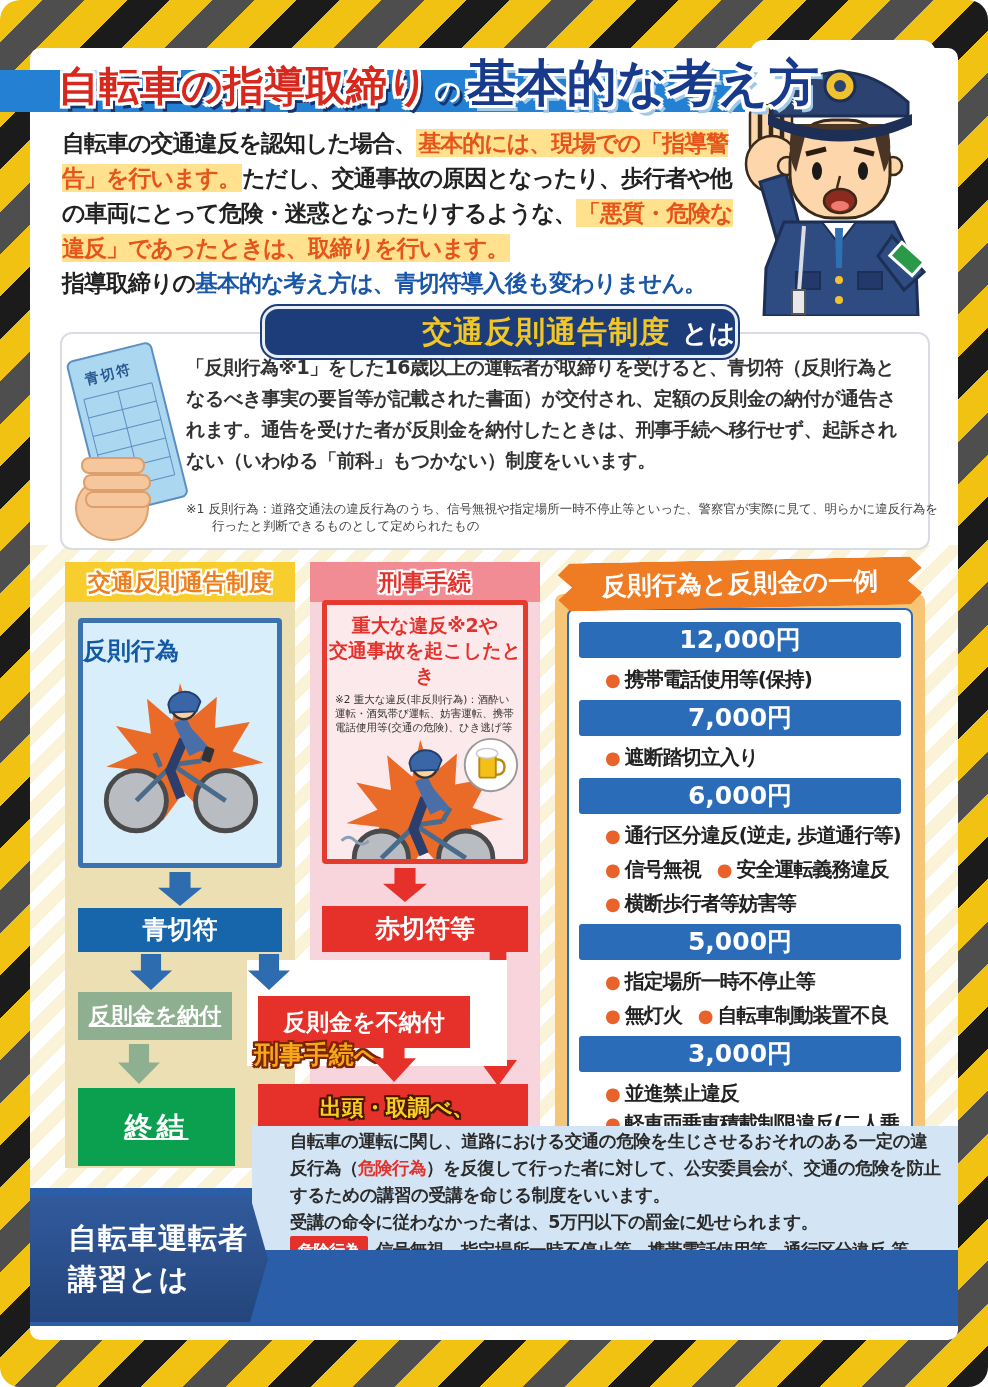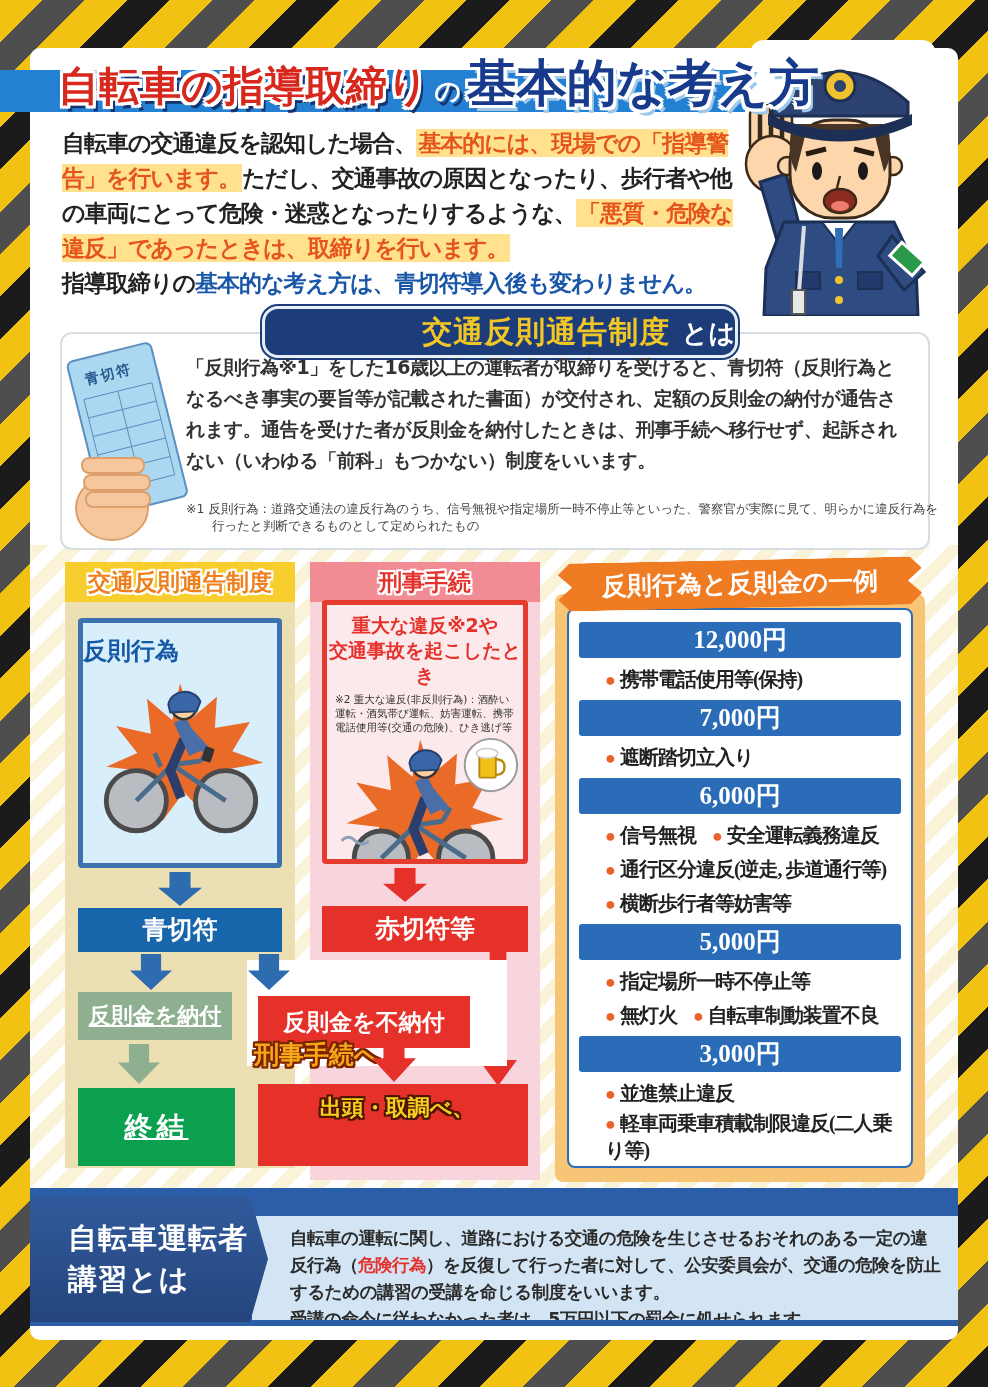--- a/index.html
+++ b/index.html
@@ -1,19 +1,19 @@
 <!DOCTYPE html>
 <html><head>
 <meta charset="utf-8">
 <style>
   html,body{margin:0;padding:0;}
   body{font-family:"DejaVu Sans","Liberation Sans",sans-serif;font-weight:bold;}
   .page{position:relative;width:988px;height:1387px;overflow:hidden;
     background:repeating-linear-gradient(135deg,
-      #f2c212 0 30px,#4e4e4e 30px 60px,#f2c212 60px 90px,#1b1b1b 90px 120px);}
+      #f2c212 0 30px,#4e4e4e 30px 60px,#f2c212 60px 90px,#1b1b1b 90px 120px);border-radius:20px;}
   .panel{position:absolute;left:30px;top:48px;width:928px;height:1292px;background:#ffffff;border-radius:10px;}
   .stripe-band{position:absolute;left:30px;top:545px;width:928px;height:648px;
     background:repeating-linear-gradient(135deg,#fbf3d8 0 13px,#ffffff 13px 26px);}
   .abs{position:absolute;}
   
   .ow2{text-shadow:-2px -2px 0 #fff,0 -2px 0 #fff,2px -2px 0 #fff,-2px 0 0 #fff,2px 0 0 #fff,-2px 2px 0 #fff,0 2px 0 #fff,2px 2px 0 #fff;}
   .title-band{left:0;top:70px;width:745px;height:42px;background:#2380d2;}
   .main-title{left:58px;top:50px;width:700px;white-space:nowrap;z-index:6;}
   .mt-red{font-size:41px;color:#d7281e;
     text-shadow:-3px -3px 0 #fff,0 -3px 0 #fff,3px -3px 0 #fff,-3px 0 0 #fff,3px 0 0 #fff,-3px 3px 0 #fff,0 3px 0 #fff,3px 3px 0 #fff,5px 6px 0 #15336e;}
@@ -57,27 +57,27 @@
   .outcome div{font-size:22px;line-height:33px;color:#f6d021;
     text-shadow:-2px -2px 0 #4d1500,0 -2px 0 #4d1500,2px -2px 0 #4d1500,-2px 0 0 #4d1500,2px 0 0 #4d1500,-2px 2px 0 #4d1500,0 2px 0 #4d1500,2px 2px 0 #4d1500;}
   
   .arrow{clip-path:polygon(26% 0,74% 0,74% 46%,100% 46%,50% 100%,0 46%,26% 46%);z-index:4;}
   .arrow-long{clip-path:polygon(28% 0,72% 0,72% calc(100% - 26px),100% calc(100% - 26px),50% 100%,0 calc(100% - 26px),28% calc(100% - 26px));z-index:3;}
   .a-blue{background:#2e6cb0;} .a-red{background:#e6302a;} .a-sage{background:#8fb090;}
   
   .ribbon{left:558px;top:560px;width:364px;height:48px;line-height:48px;text-align:center;background:#ef7b22;color:#fff;font-size:25px;z-index:4;transform:rotate(-1.2deg);
     clip-path:polygon(12px 0,calc(100% - 12px) 0,100% 24%,calc(100% - 14px) 50%,100% 76%,calc(100% - 12px) 100%,12px 100%,0 76%,14px 50%,0 24%);}
   .fines-body{left:555px;top:594px;width:370px;height:588px;background:#f6c676;border-radius:8px;z-index:2;}
-  .fines-panel{left:567px;top:608px;width:346px;height:560px;background:#fff;border:2px solid #2a6cb8;border-radius:8px;z-index:3;box-sizing:border-box;padding:8px 10px;overflow:hidden;font-family:Liberation Serif, serif;}
+  .fines-panel{left:567px;top:608px;width:346px;height:560px;background:#fff;border:2px solid #2a6cb8;border-radius:8px;z-index:3;box-sizing:border-box;padding:8px 10px;overflow:hidden;}
   .price-bar{height:36px;line-height:36px;background:#2a6cb8;color:#fff;text-align:center;font-size:25px;border-radius:3px;margin:4px 0;}
   .fine-line{display:flex;gap:16px;align-items:center;min-height:34px;font-size:20px;color:#222;letter-spacing:-1px;margin-left:26px;}
   .fine-item::before{content:"●";color:#e8622a;margin-right:5px;font-size:18px;}
   
   .course-strip{left:30px;top:1188px;width:928px;height:138px;background:#2a5ea9;z-index:3;}
-  .course-panel{left:252px;top:1216px;width:706px;height:104px;background:#d3e5f5;z-index:4;box-sizing:border-box;padding:9px 14px 8px 38px;overflow:hidden;}
+  .course-panel{left:252px;top:1126px;width:706px;height:124px;background:#d3e5f5;z-index:4;box-sizing:border-box;padding:2px 14px 8px 38px;overflow:hidden;}
   .course-label{left:30px;top:1196px;width:238px;height:126px;background:linear-gradient(#315a9c,#24457c);z-index:5;
     clip-path:polygon(0 0,calc(100% - 18px) 0,100% 50%,calc(100% - 18px) 100%,0 100%);box-sizing:border-box;padding:22px 0 0 38px;}
   .course-label div{color:#fff;font-size:29px;line-height:41px;letter-spacing:1px;}
   .course-panel p{margin:0;font-size:17.5px;line-height:27px;color:#2b2b2b;letter-spacing:-0.5px;}
   .red-text{color:#e5312b;}
   .badge{display:inline-block;background:#e5312b;color:#fff;font-size:16px;padding:1px 8px;margin-right:8px;border-radius:2px;}
 </style>
 </head>
 <body>
 
@@ -240,26 +240,26 @@
     <div class="price-bar">12,000円</div>
     <div class="fine-line">
         <span class="fine-item">携帯電話使用等(保持)</span>
       </div>
     <div class="price-bar">7,000円</div>
     <div class="fine-line">
         <span class="fine-item">遮断踏切立入り</span>
       </div>
     <div class="price-bar">6,000円</div>
     <div class="fine-line">
+        <span class="fine-item">通行区分違反(逆走, 歩道通行等)</span>
+      </div>
+    <div class="fine-line">
       <span class="fine-item">信号無視</span>
       <span class="fine-item">安全運転義務違反</span>
     </div>
-    <div class="fine-line">
-        <span class="fine-item">通行区分違反(逆走, 歩道通行等)</span>
-      </div>
     <div class="fine-line">
         <span class="fine-item">横断歩行者等妨害等</span>
       </div>
     <div class="price-bar">5,000円</div>
     <div class="fine-line">
         <span class="fine-item">指定場所一時不停止等</span>
       </div>
     <div class="fine-line">
       <span class="fine-item">無灯火</span>
       <span class="fine-item">自転車制動装置不良</span>

